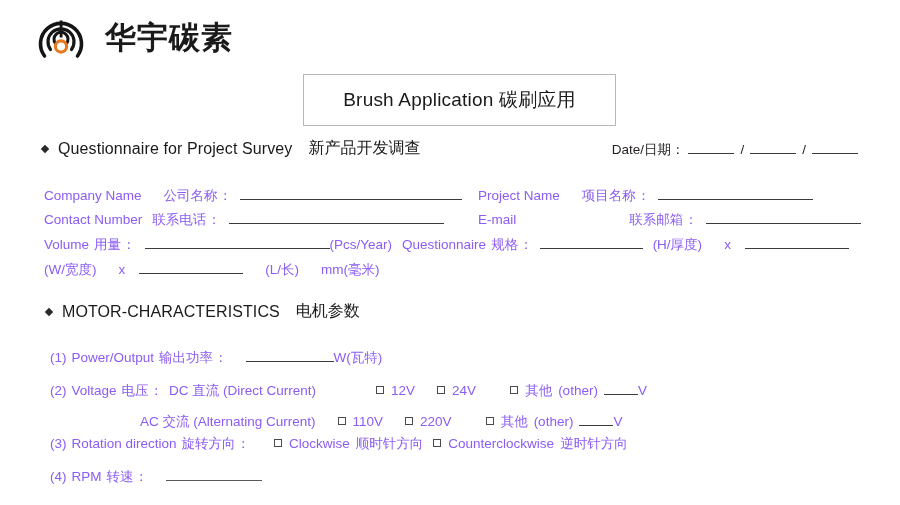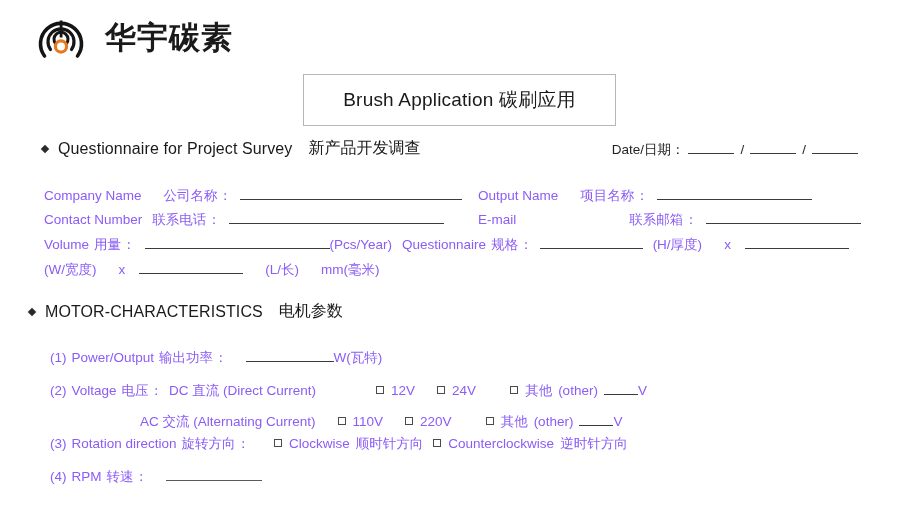--- a/index.html
+++ b/index.html
@@ -188,21 +188,21 @@
 
 <div class="frow" style="left:44px; top:186px;">
   <span class="lbl-en">Company Name</span>
   <span class="gap-m"></span>
   <span class="lbl-cn">公司名称</span>
   <span class="colon">：</span>
   <span class="ul" style="width:222px; margin-left:6px;"></span>
 </div>
 
 <div class="frow" style="left:478px; top:186px;">
-  <span class="lbl-en">Output  Name</span>
+  <span class="lbl-en">Project  Name</span>
   <span class="gap-m"></span>
   <span class="lbl-cn">项目名称</span>
   <span class="colon">：</span>
   <span class="ul" style="width:155px; margin-left:6px;"></span>
 </div>
 
 <div class="frow" style="left:44px; top:210px;">
   <span class="lbl-en">Contact Number</span>
   <span class="gap-s"></span>
   <span class="lbl-cn">联系电话</span>
@@ -242,21 +242,21 @@
   <span>(W/宽度)</span>
   <span class="gap-m"></span>
   <span>x</span>
   <span class="ul" style="width:104px; margin-left:14px;"></span>
   <span class="gap-m"></span>
   <span>(L/长)</span>
   <span class="gap-m"></span>
   <span>mm(毫米)</span>
 </div>
 
-<div class="section-head" style="left:29px; top:301px;">
+<div class="section-head" style="left:46px; top:301px;">
   <span class="bullet"></span>
   <span class="sec-en">MOTOR-CHARACTERISTICS</span>
   <span class="sec-cn">电机参数</span>
 </div>
 
 <div class="frow" style="left:50px; top:348px;">
   <span>(1)</span>
   <span style="display:inline-block;width:5px;"></span>
   <span class="lbl-en">Power/Output</span>
   <span style="display:inline-block;width:5px;"></span>

